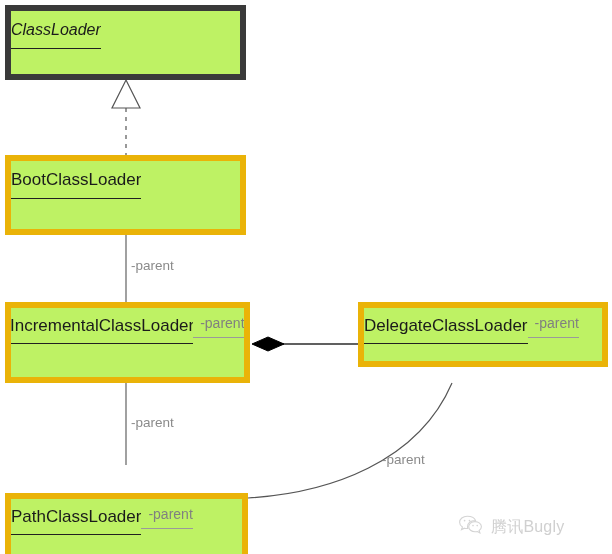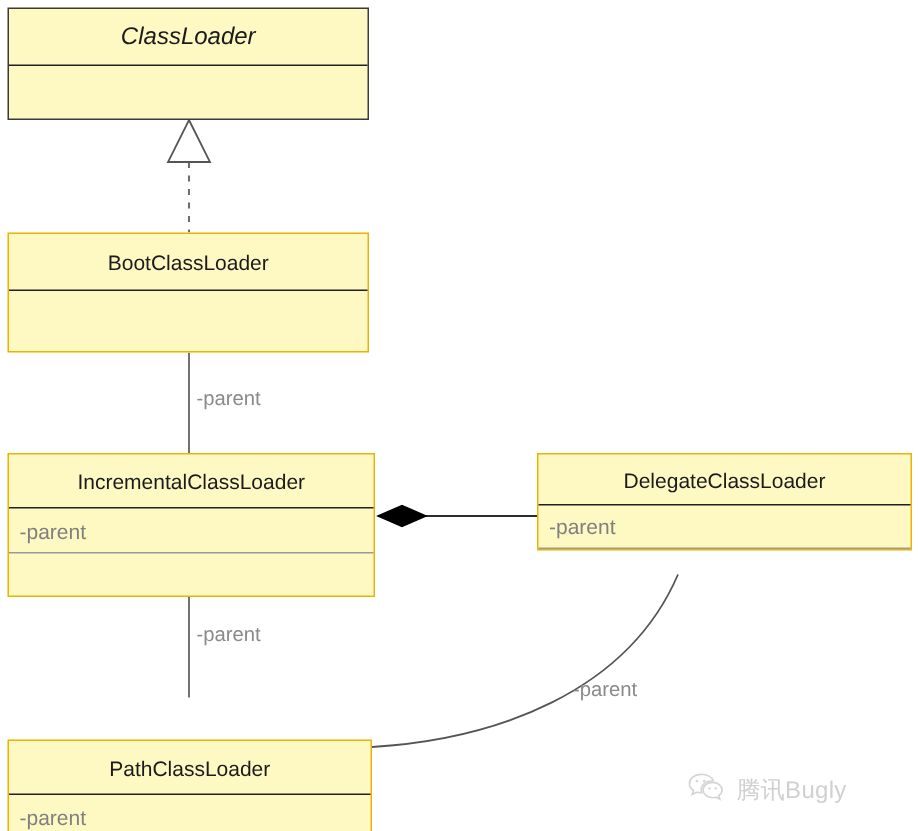--- a/index.html
+++ b/index.html
@@ -21,39 +21,39 @@
     position: absolute;
     left: 0;
     top: 0;
     width: 612px;
     height: 554px;
     pointer-events: none;
   }
   .uml-class {
     position: absolute;
     box-sizing: border-box;
-    background: #fef9c3;
-    border: 1px solid #eab308;
+    background: #bef264;
+    border: 6px solid #eab308;
     display: flex;
-    flex-direction: column;
+    flex-direction: row;
   }
   .uml-class.soft {
     border-color: #3a3a3a;
   }
   .compartment {
     box-sizing: border-box;
     overflow: hidden;
     white-space: nowrap;
   }
   .compartment.title {
     display: flex;
     align-items: center;
     justify-content: center;
     color: #1b1b1b;
-    font-size: 14px;
+    font-size: 17px;
     border-bottom: 1px solid #202020;
   }
   .compartment.title.abstract {
     font-style: italic;
     font-size: 16px;
   }
   .compartment.attrs {
     display: flex;
     align-items: center;
     padding-left: 7px;
@@ -119,21 +119,21 @@
   <div class="uml-class soft" style="left:5px; top:5px; width:241px; height:75px;">
     <div class="compartment title abstract" style="height:38px;">ClassLoader</div>
     <div class="compartment empty"></div>
   </div>
 
   <div class="uml-class" style="left:5px; top:155px; width:241px; height:80px;">
     <div class="compartment title" style="height:38px;">BootClassLoader</div>
     <div class="compartment empty"></div>
   </div>
 
-  <div class="uml-class" style="left:5px; top:302px; width:245px; height:96px;">
+  <div class="uml-class" style="left:5px; top:302px; width:245px; height:81px;">
     <div class="compartment title" style="height:36px;">IncrementalClassLoader</div>
     <div class="compartment attrs bordered" style="height:30px;">-parent</div>
     <div class="compartment empty"></div>
   </div>
 
   <div class="uml-class" style="left:358px; top:302px; width:250px; height:65px;">
     <div class="compartment title" style="height:36px;">DelegateClassLoader</div>
     <div class="compartment attrs bordered" style="height:30px;">-parent</div>
     <div class="compartment empty"></div>
   </div>

